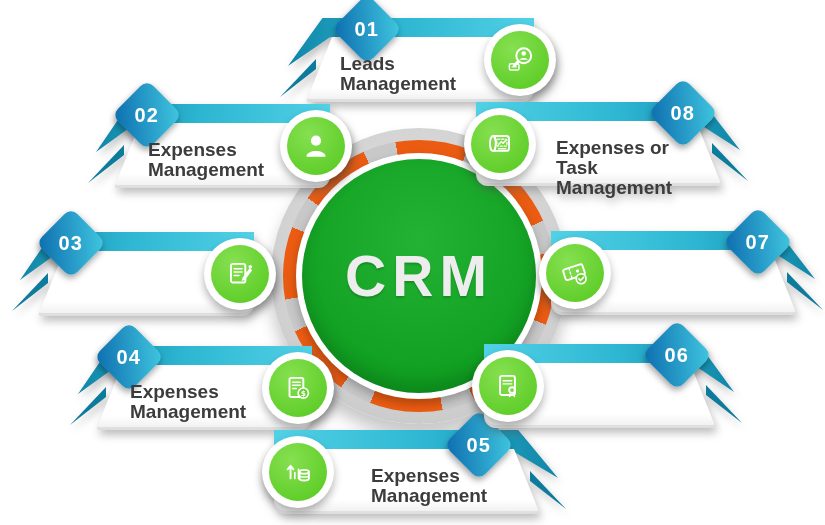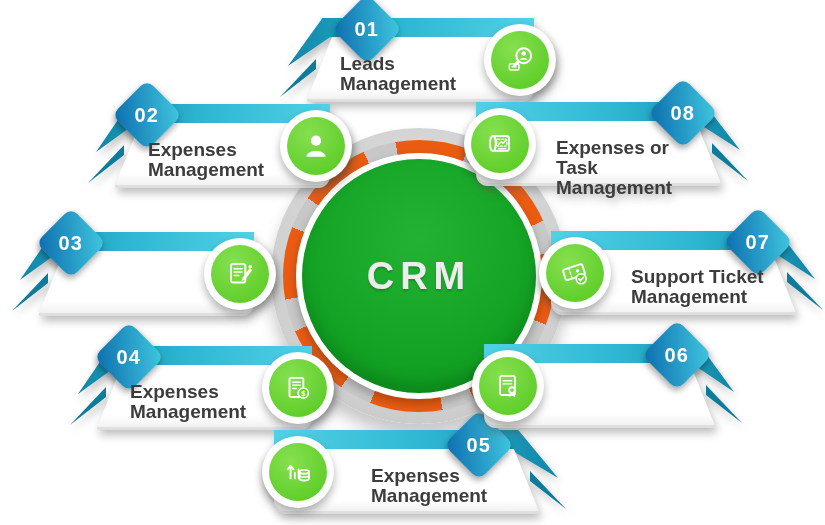--- a/index.html
+++ b/index.html
@@ -12,21 +12,21 @@
             background:radial-gradient(circle at 50% 40%,#e2e2e2,#cfcfcf 70%,#bdbdbd);
             box-shadow:0 12px 16px rgba(0,0,0,.22);}
   #hub-ring{left:283px;top:140px;width:272px;height:272px;border-radius:50%;
             background:repeating-conic-gradient(from -10deg,#eb5c12 0deg 31deg,#c8c8c8 31deg 45deg);}
   #hub-white{left:296px;top:153px;width:246px;height:246px;border-radius:50%;background:#ffffff;
              box-shadow:0 5px 10px rgba(0,0,0,.25);}
   #hub-green{left:302px;top:159px;width:234px;height:234px;border-radius:50%;
              background:radial-gradient(circle at 50% 34%,#23b233,#0f9e20 78%);
              box-shadow:inset 0 -10px 16px rgba(0,0,0,.15);
              display:flex;align-items:center;justify-content:center;}
-  #hub-green .crm{font-size:38px;font-weight:800;letter-spacing:6px;color:#ededed;
+  #hub-green .crm{font-size:57px;font-weight:800;letter-spacing:6px;color:#ededed;
                   text-shadow:0 2px 2px rgba(0,0,0,.18);}
 
   
   .banner{position:absolute;height:92px;filter:drop-shadow(2px 5px 4px rgba(90,90,90,.40));}
   .tail{position:absolute;top:47px;width:36px;height:38px;background:#0d7b9b;z-index:0;}
   .L .tail{left:-8px;clip-path:polygon(100% 0,100% 26%,0 100%);}
   .R .tail{right:-8px;clip-path:polygon(0 0,0 26%,100% 100%);}
   .band{position:absolute;top:6px;height:48px;z-index:1;}
   .L .band{left:0;right:6px;background:linear-gradient(95deg,#0f84a6,#2db6d2 45%,#52d2e6);
            clip-path:polygon(0 100%,14% 0,100% 0,100% 40%,17% 40%);}
@@ -196,21 +196,20 @@
       </div>
   </div>
 
   <div class="banner R" id="b7" style="left:545px;top:225px;width:270px;">
     <div class="tail"></div>
     <div class="band"></div>
     <div class="body"></div>
     <div class="badge">
         <span>07</span>
       </div>
-    <div class="label">Support Ticket Management</div>
     <div class="iconwrap">
         <div class="icongreen">
       <svg width="34" height="34" viewBox="0 0 32 32" fill="none" stroke="#fff" stroke-width="1.8" stroke-linecap="round" stroke-linejoin="round">
         <g transform="rotate(-18 15 15)">
           <rect x="5.5" y="10" width="19" height="10.5" rx="2"></rect>
           <path d="M11.5 10v10.5" stroke-dasharray="2 2" stroke-width="1.3"></path>
           <circle cx="18.5" cy="15.2" r="1.5" fill="#fff" stroke="none"></circle>
         </g>
         <circle cx="21.8" cy="21.5" r="4.6" fill="#66d02c" stroke-width="1.6"></circle>
         <path d="M19.7 21.6l1.5 1.5 2.9-3.1" stroke-width="1.6"></path>

